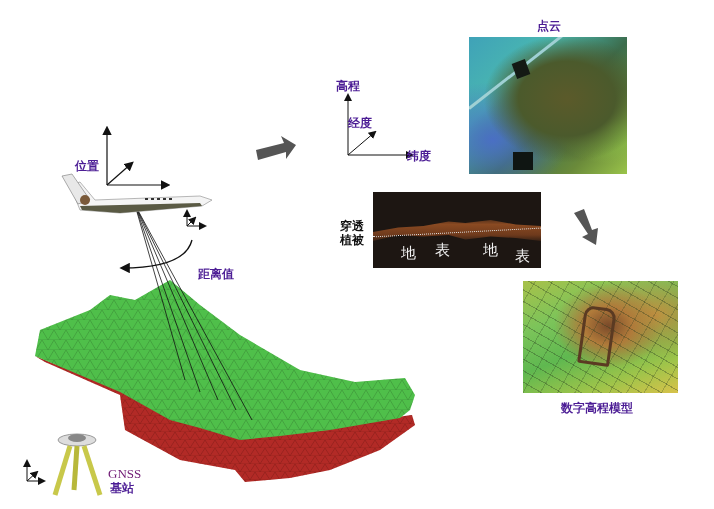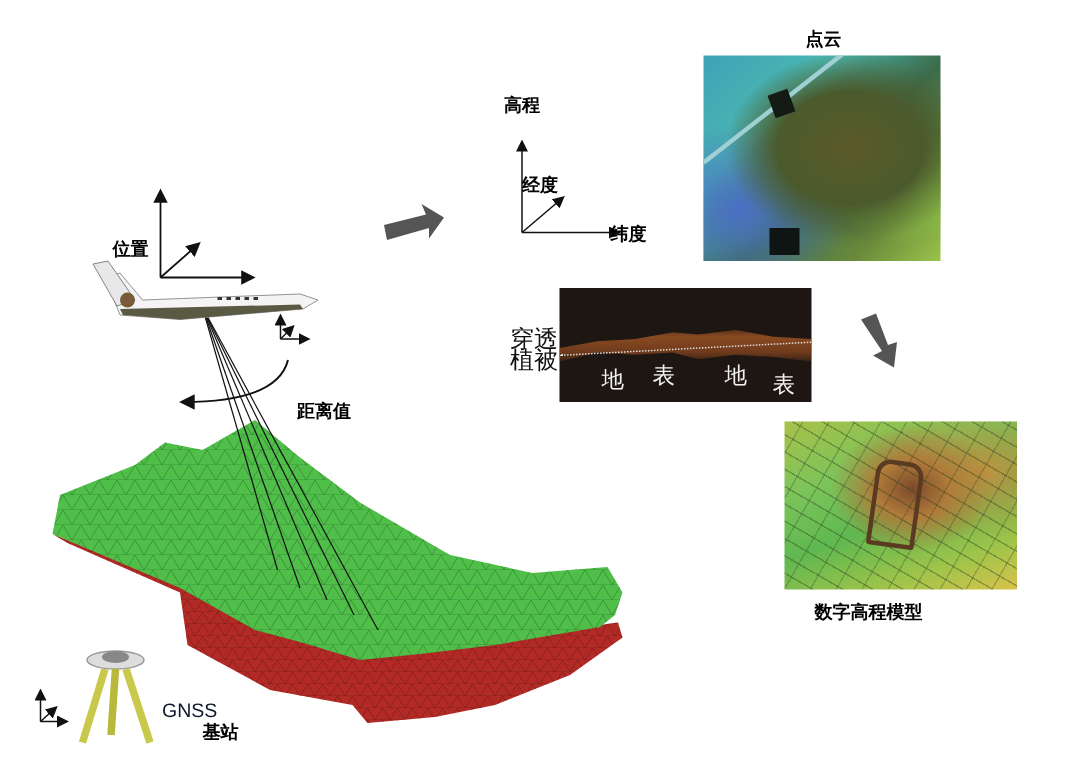--- a/index.html
+++ b/index.html
@@ -1,20 +1,20 @@
 <!DOCTYPE html>
 <html><head>
 <meta charset="utf-8">
 <style>
   html,body{margin:0;padding:0;background:#ffffff;}
   body{width:714px;height:509px;position:relative;overflow:hidden;font-family:"DejaVu Sans",sans-serif;}
   .abs{position:absolute;}
-  .lbl{font-weight:bold;font-size:12px;color:#000000;line-height:13px;font-family:Liberation Serif, serif;}
-  .lbl2{font-weight:normal;font-size:16px;color:#111;line-height:14px;}
-  .serif{font-family:Liberation Sans, sans-serif;font-size:13px;color:#0f172a;}
+  .lbl{font-weight:bold;font-size:12px;color:#4c1d95;line-height:13px;font-family:Liberation Serif, serif;}
+  .lbl2{font-weight:bold;font-size:12px;color:#111;line-height:14px;}
+  .serif{font-family:Liberation Serif, serif;font-size:13px;color:#701a75;}
   svg{position:absolute;left:0;top:0;}
   .panel{position:absolute;overflow:hidden;}
   .pc{left:469px;top:37px;width:158px;height:137px;
       background:
         radial-gradient(ellipse at 62% 45%, #5b5a2a 0%, #4b5a2c 35%, transparent 60%),
         radial-gradient(ellipse at 90% 65%, #8cc34a 0%, transparent 30%),
         radial-gradient(ellipse at 15% 75%, #4a6fc4 0%, transparent 40%),
         linear-gradient(135deg,#3fa2b8 0%,#4ab8b0 30%,#3c6c4c 55%,#6a8a3a 80%,#9ac44a 100%);}
   .pc .dark1{position:absolute;left:45px;top:24px;width:14px;height:16px;background:#141a14;transform:rotate(-20deg);}
   .pc .dark2{position:absolute;left:44px;top:115px;width:20px;height:18px;background:#0f1512;}
@@ -115,23 +115,23 @@
   <g stroke="#111" stroke-width="1" fill="none">
     <line x1="27" y1="481" x2="27" y2="461" marker-end="url(#ah)"></line>
     <line x1="27" y1="481" x2="44" y2="481" marker-end="url(#ah)"></line>
     <line x1="27" y1="481" x2="37" y2="472" marker-end="url(#ah)"></line>
   </g>
 </svg>
 
 <div class="abs lbl" style="left:75px;top:160px;">位置</div>
 <div class="abs lbl" style="left:198px;top:268px;">距离值</div>
 <div class="abs serif" style="left:108px;top:466px;">GNSS</div>
-<div class="abs lbl" style="left:110px;top:482px;margin-left:25px;">基站</div>
+<div class="abs lbl" style="left:110px;top:482px;">基站</div>
 
-<div class="abs lbl" style="left:336px;top:64px;">高程</div>
+<div class="abs lbl" style="left:336px;top:80px;">高程</div>
 <div class="abs lbl" style="left:348px;top:117px;">经度</div>
 <div class="abs lbl" style="left:407px;top:150px;">纬度</div>
 
 <div class="abs lbl" style="left:537px;top:20px;">点云</div>
 <div class="panel pc">
   <div class="road"></div>
     <div class="dark1"></div>
     <div class="dark2"></div>
 </div>
 
@@ -145,13 +145,13 @@
   <span class="gtxt" style="left:28px;top:52px;">地</span>
   <span class="gtxt" style="left:62px;top:49px;">表</span>
   <span class="gtxt" style="left:110px;top:49px;">地</span>
   <span class="gtxt" style="left:142px;top:55px;">表</span>
 </div>
 
 <div class="panel dem">
   <div class="grid"></div>
     <div class="fort"></div>
 </div>
-<div class="abs lbl" style="left:543px;top:402px;">数字高程模型</div>
+<div class="abs lbl" style="left:561px;top:402px;">数字高程模型</div>
 
 </body></html>

